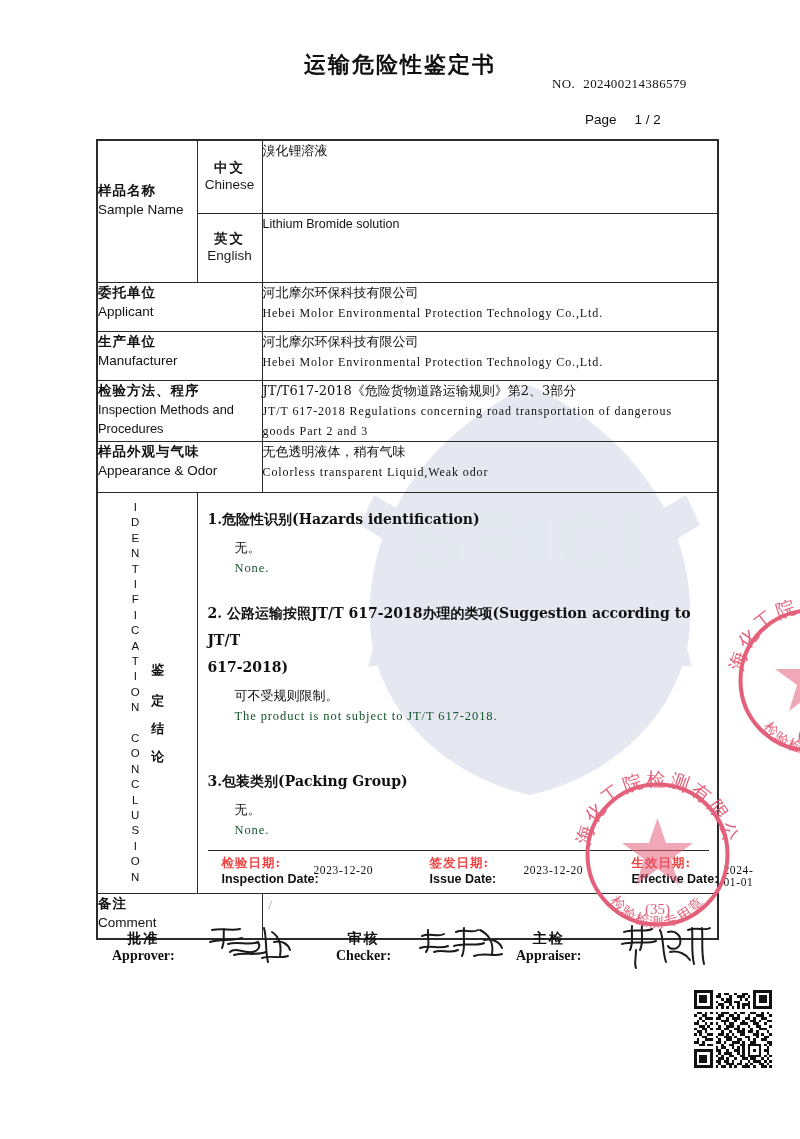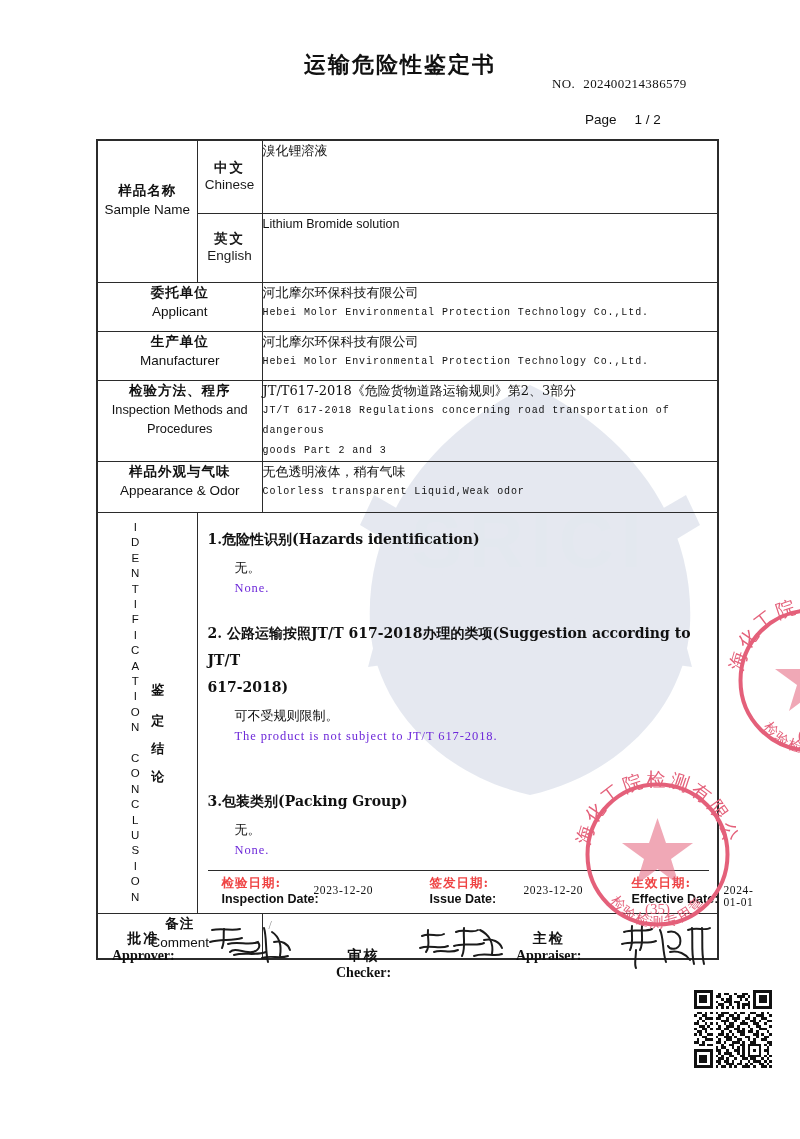--- a/index.html
+++ b/index.html
@@ -89,21 +89,20 @@
     vertical-align: top;
     padding: 0;
     background: transparent;
   }
   #doc-table .outer-l { border-left-width: 2px; }
   #doc-table .outer-r { border-right-width: 2px; }
   #doc-table .outer-t { border-top-width: 2px; }
   #doc-table .outer-b { border-bottom-width: 2px; }
 
   .lbl {
-    text-align: center;
     padding: 7px 4px;
     line-height: 19px;
   }
   .lbl .zh {
     display: block;
     font-family: "DejaVu Serif", "Liberation Serif", serif;
     font-weight: bold;
     font-size: 13.5px;
     letter-spacing: 1px;
     color: #111;
@@ -122,22 +121,22 @@
     line-height: 20px;
   }
   .val .zh {
     display: block;
     font-family: "DejaVu Serif", "Liberation Serif", serif;
     font-size: 13px;
     color: #111;
   }
   .val .en {
     display: block;
-    font-family: Liberation Mono, monospace;
-    font-size: 10px;
+    font-family: Liberation Serif, serif;
+    font-size: 12px;
     letter-spacing: 0.9px;
     color: #111;
   }
   .val .en-sans {
     display: block;
     font-family: "Liberation Sans", sans-serif;
     font-size: 12.5px;
     color: #111;
   }
 
@@ -214,21 +213,21 @@
     font-size: 13px;
     line-height: 20px;
     color: #111;
   }
   .cl-sub .en {
     display: block;
     font-family: "Liberation Serif", serif;
     font-size: 12.5px;
     letter-spacing: 0.9px;
     line-height: 20px;
-    color: #6d28d9;
+    color: #14532d;
   }
   .gap-1 { height: 22px; }
   .gap-2 { height: 42px; }
 
   
   .date-strip {
     position: relative;
     height: 42px;
     margin-top: 10px;
     border-top: 1px solid #2b2b2b;
@@ -293,21 +292,21 @@
   }
   .sign-group .en {
     display: block;
     font-family: "Liberation Serif", serif;
     font-size: 14px;
     color: #111;
     white-space: nowrap;
     font-weight: bold;
   }
   #sg-approver { left: 16px; }
-  #sg-checker  { left: 240px; margin-top: 17px; }
+  #sg-checker  { left: 240px; }
   #sg-appraiser{ left: 420px; }
   .sig-img { position: absolute; top: -8px; }
   #sig-1 { left: 108px; }
   #sig-2 { left: 322px; }
   #sig-3 { left: 524px; }
   .sig-img svg { display: block; }
 
   
   .seal {
     position: absolute;

